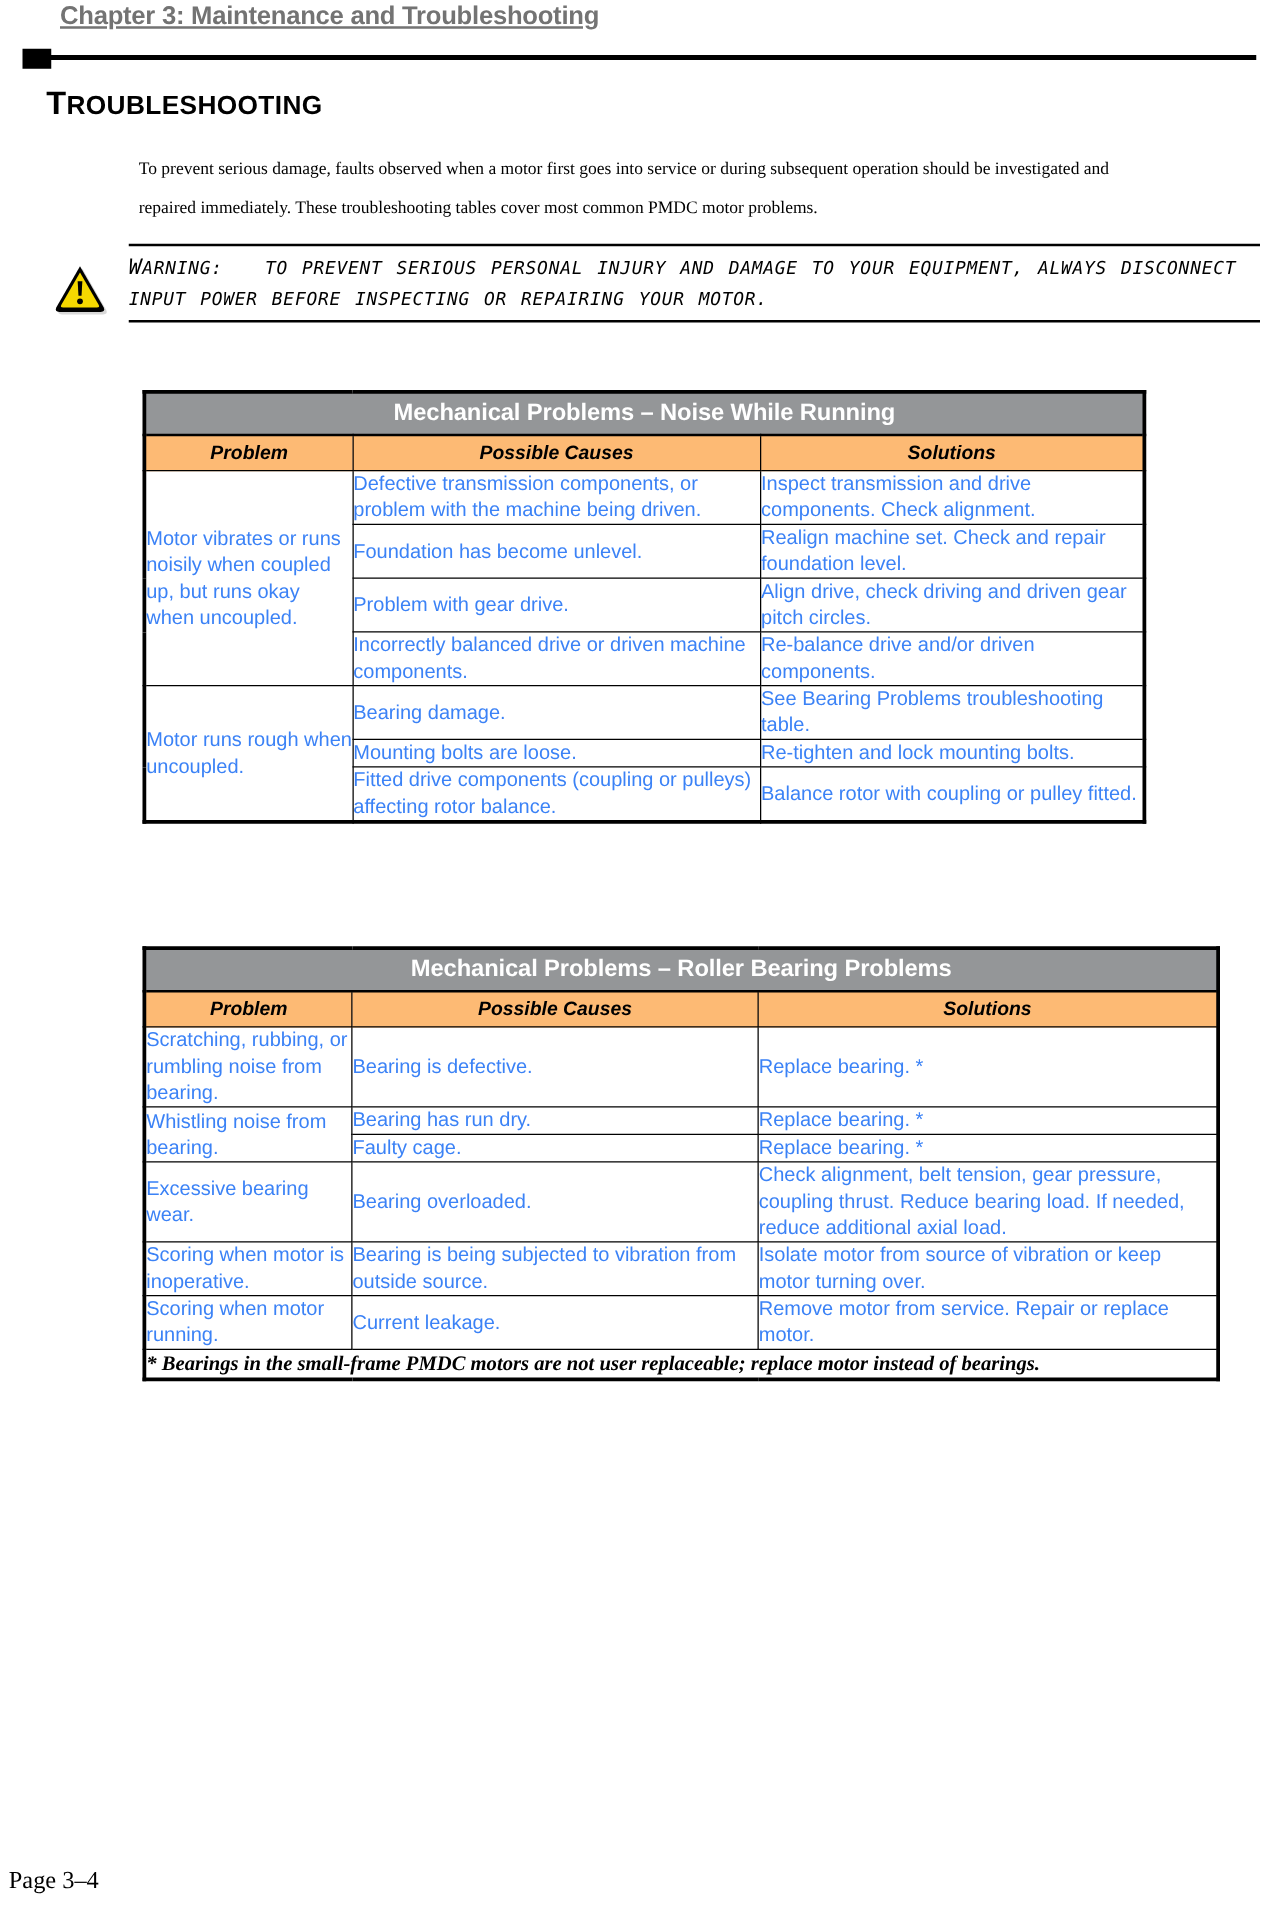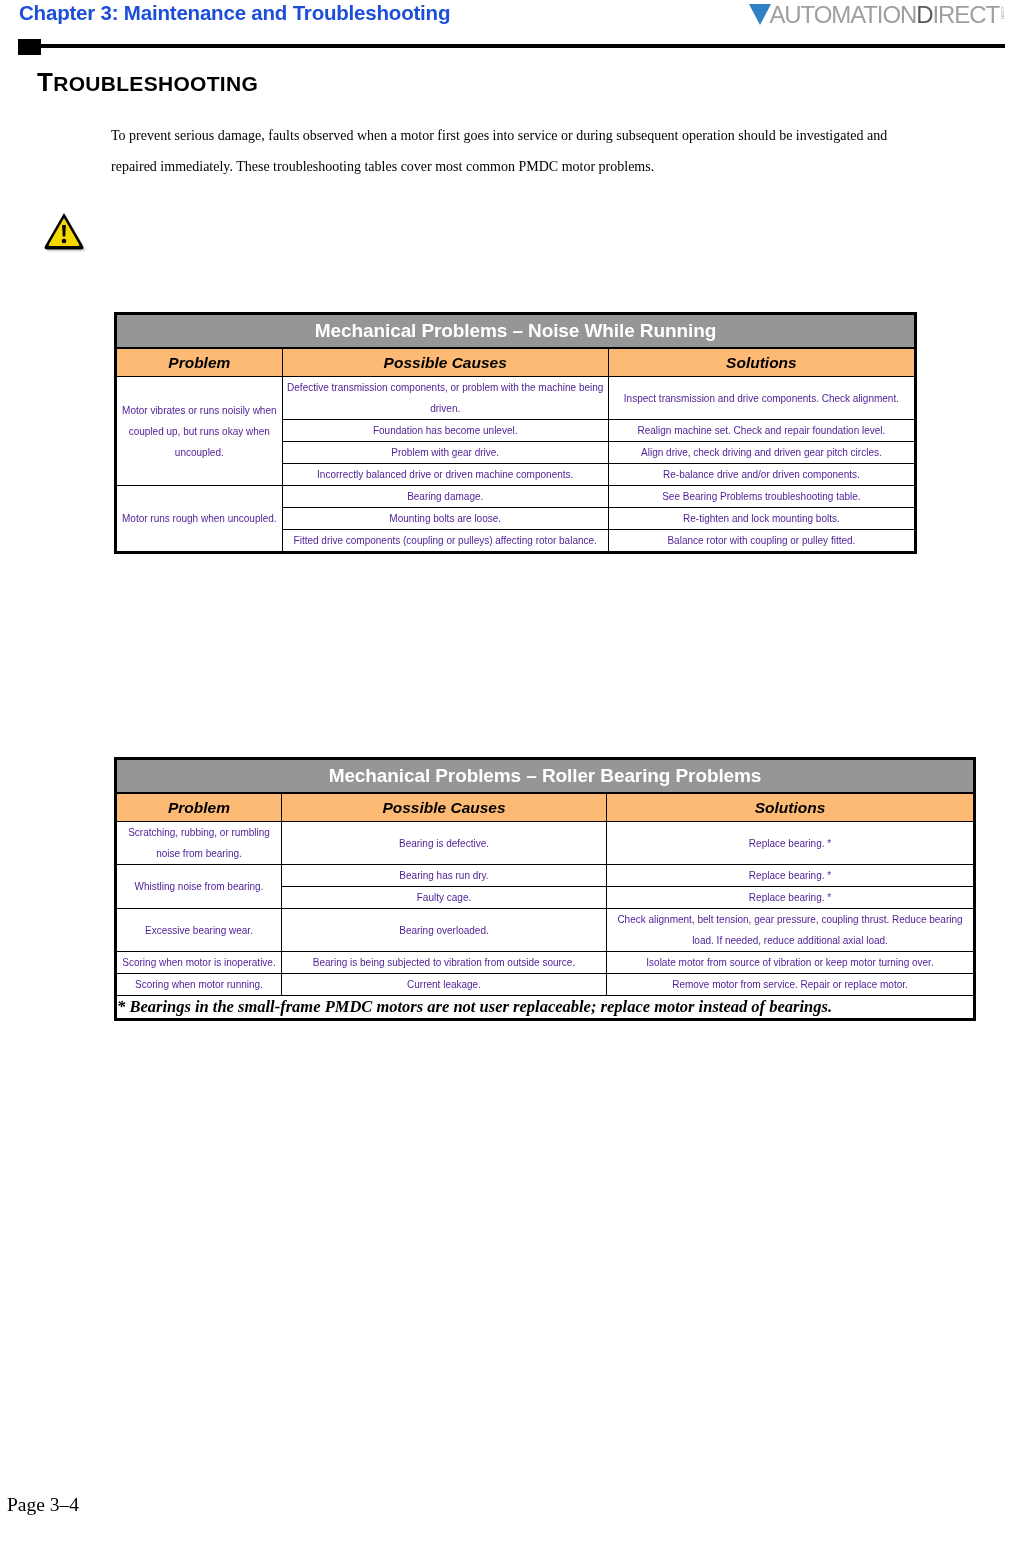--- a/index.html
+++ b/index.html
@@ -18,27 +18,28 @@
 
   
   .page-header {
     position: absolute;
     left: 0; top: 0;
     width: 1012px;
     height: 58px;
   }
   .chapter-title {
     position: absolute;
-    left: 19px;
+    left: 48px;
     top: 1px;
     font-size: 20.5px;
     font-weight: bold;
     letter-spacing: -0.2px;
     white-space: nowrap;
-    color: #1d4ed8;
+    color: #737373;
+    text-decoration: underline;
   }
   .brand-logo {
     position: absolute;
     right: 6px;
     top: 3px;
     height: 26px;
     display: flex;
     align-items: flex-start;
   }
   .brand-v {
@@ -177,25 +178,24 @@
   .col-head {
     background: #fdba74;
     font-size: 15.5px;
     font-weight: bold;
     font-style: italic;
     text-align: center;
     height: 27px;
     color: #000;
   }
   .cell {
-    font-size: 10px;
+    font-size: 16px;
     line-height: 21px;
-    color: #4c1d95;
+    color: #3b82f6;
     padding: 5px 7px 5px 8px;
-    text-align: center;
   }
   .cell-problem { vertical-align: middle; margin-left: 20px; }
   .footnote-cell {
     font-family: "Liberation Serif", serif;
     font-style: italic;
     font-weight: bold;
     font-size: 16.5px;
     padding: 5px 8px 6px 8px;
     line-height: 22px;
   }
@@ -223,44 +223,42 @@
     top: 0;
     white-space: nowrap;
   }
 </style>
 </head>
 <body>
 
 <div class="page-header">
   <div class="chapter-title">Chapter 3:  Maintenance and Troubleshooting</div>
 
-  <div class="brand-logo">
-    <div class="brand-v"></div>
-    <div class="brand-text"><span>AUTOMATION</span><span class="b-dark">D</span><span>IRECT</span></div>
-    <div class="brand-com">.com</div>
-  </div>
 
   <div class="header-rule-block"></div>
   <div class="header-rule-line"></div>
 </div>
 
 <div class="section-heading"><span class="cap">T</span><span>ROUBLESHOOTING</span></div>
 
 <p class="intro-paragraph">To prevent serious damage, faults observed when a motor first goes into service or during subsequent operation should be investigated and repaired immediately.  These troubleshooting tables cover most common PMDC motor problems.</p>
 
 <div class="warning-block">
   <div class="warning-icon">
     <svg width="48" height="44" viewBox="0 0 48 44">
       <path d="M26 5 L45 38 Q46.5 41.5 42.5 41.5 L9.5 41.5 Q5.5 41.5 7 38 Z" fill="#b8b8b8" opacity="0.55"></path>
       <path d="M24 3 L43 36 Q44.5 39.5 40.5 39.5 L7.5 39.5 Q3.5 39.5 5 36 Z" fill="#000000"></path>
       <path d="M24 8 L39 34 Q40 36 37.5 36 L10.5 36 Q8 36 9 34 Z" fill="#f5d800"></path>
       <path d="M22.1 15 L25.9 15 L25.2 26.5 L22.8 26.5 Z" fill="#000000"></path>
       <circle cx="24" cy="31" r="2.3" fill="#000000"></circle>
     </svg>
   </div>
+  <div class="warning-body">
+    <div class="warning-text"><span class="wcap">W</span><span>ARNING:</span>&nbsp;&nbsp; <span>To prevent serious personal injury and damage to your equipment, always disconnect input power before inspecting or repairing your motor.</span></div>
+  </div>
 </div>
 
 <table class="ts-table" id="table-noise">
   <colgroup>
     <col style="width:166px">
     <col style="width:325px">
     <col style="width:306px">
   </colgroup>
   <tbody>
     <tr>

